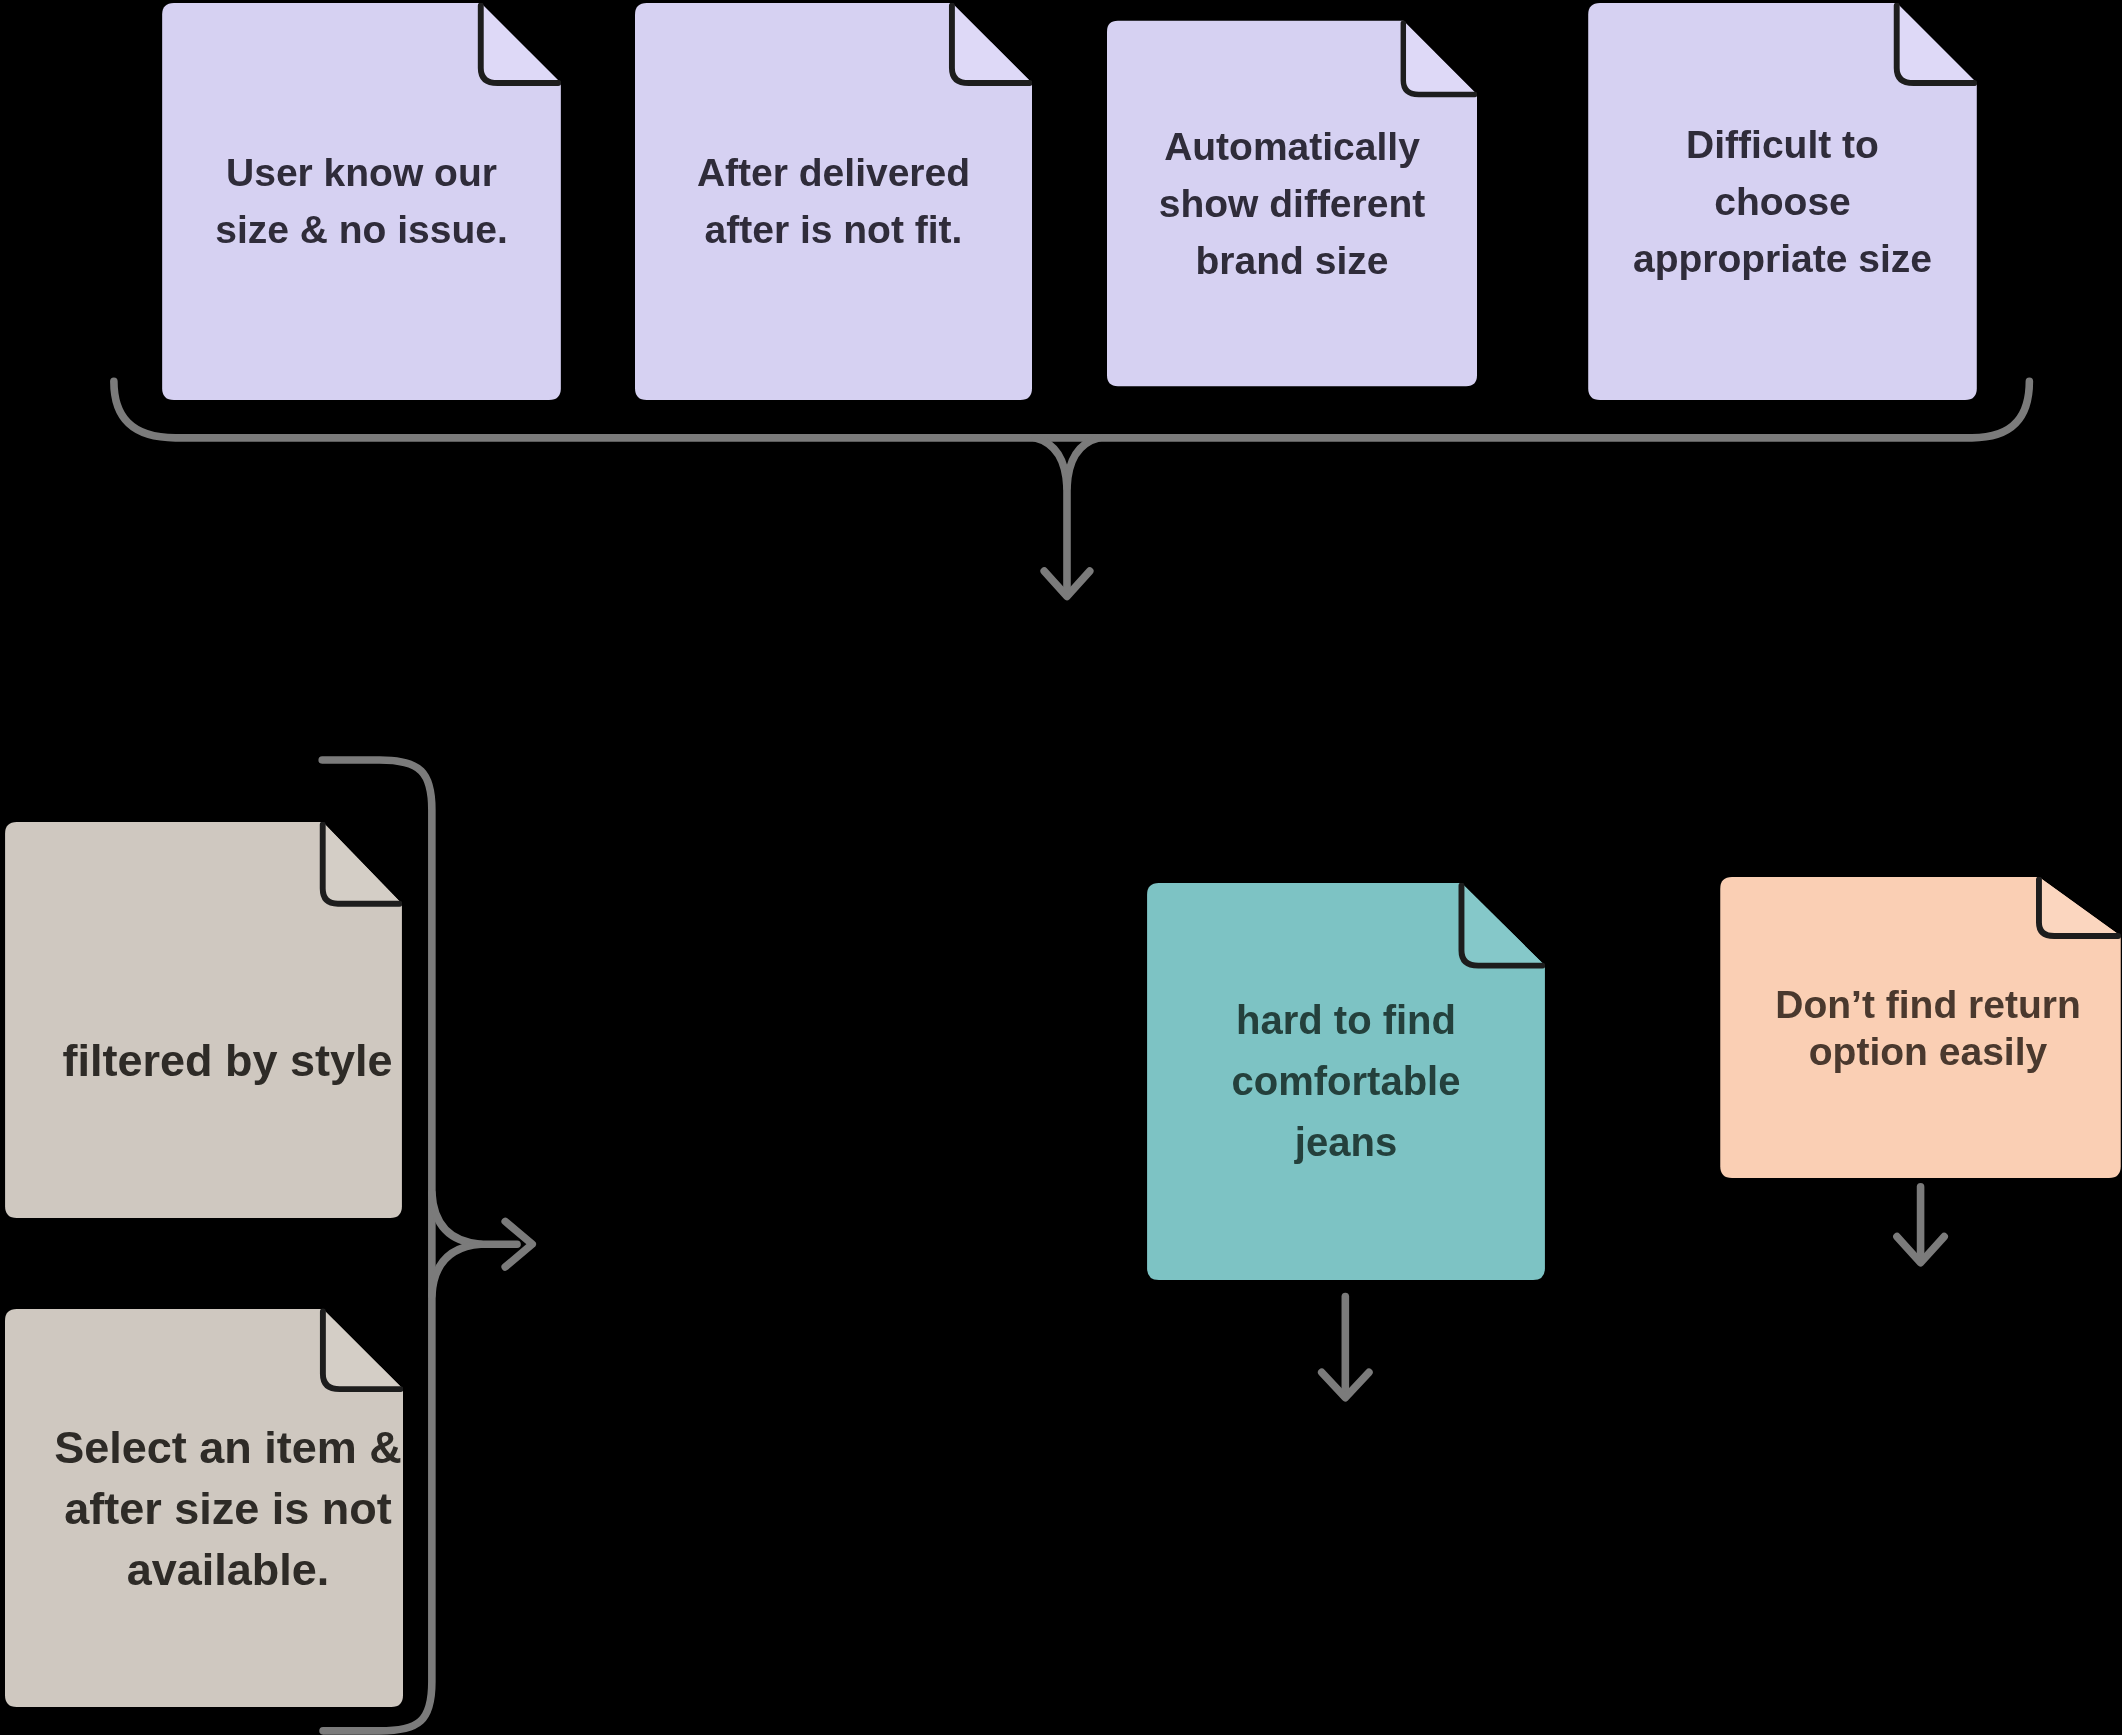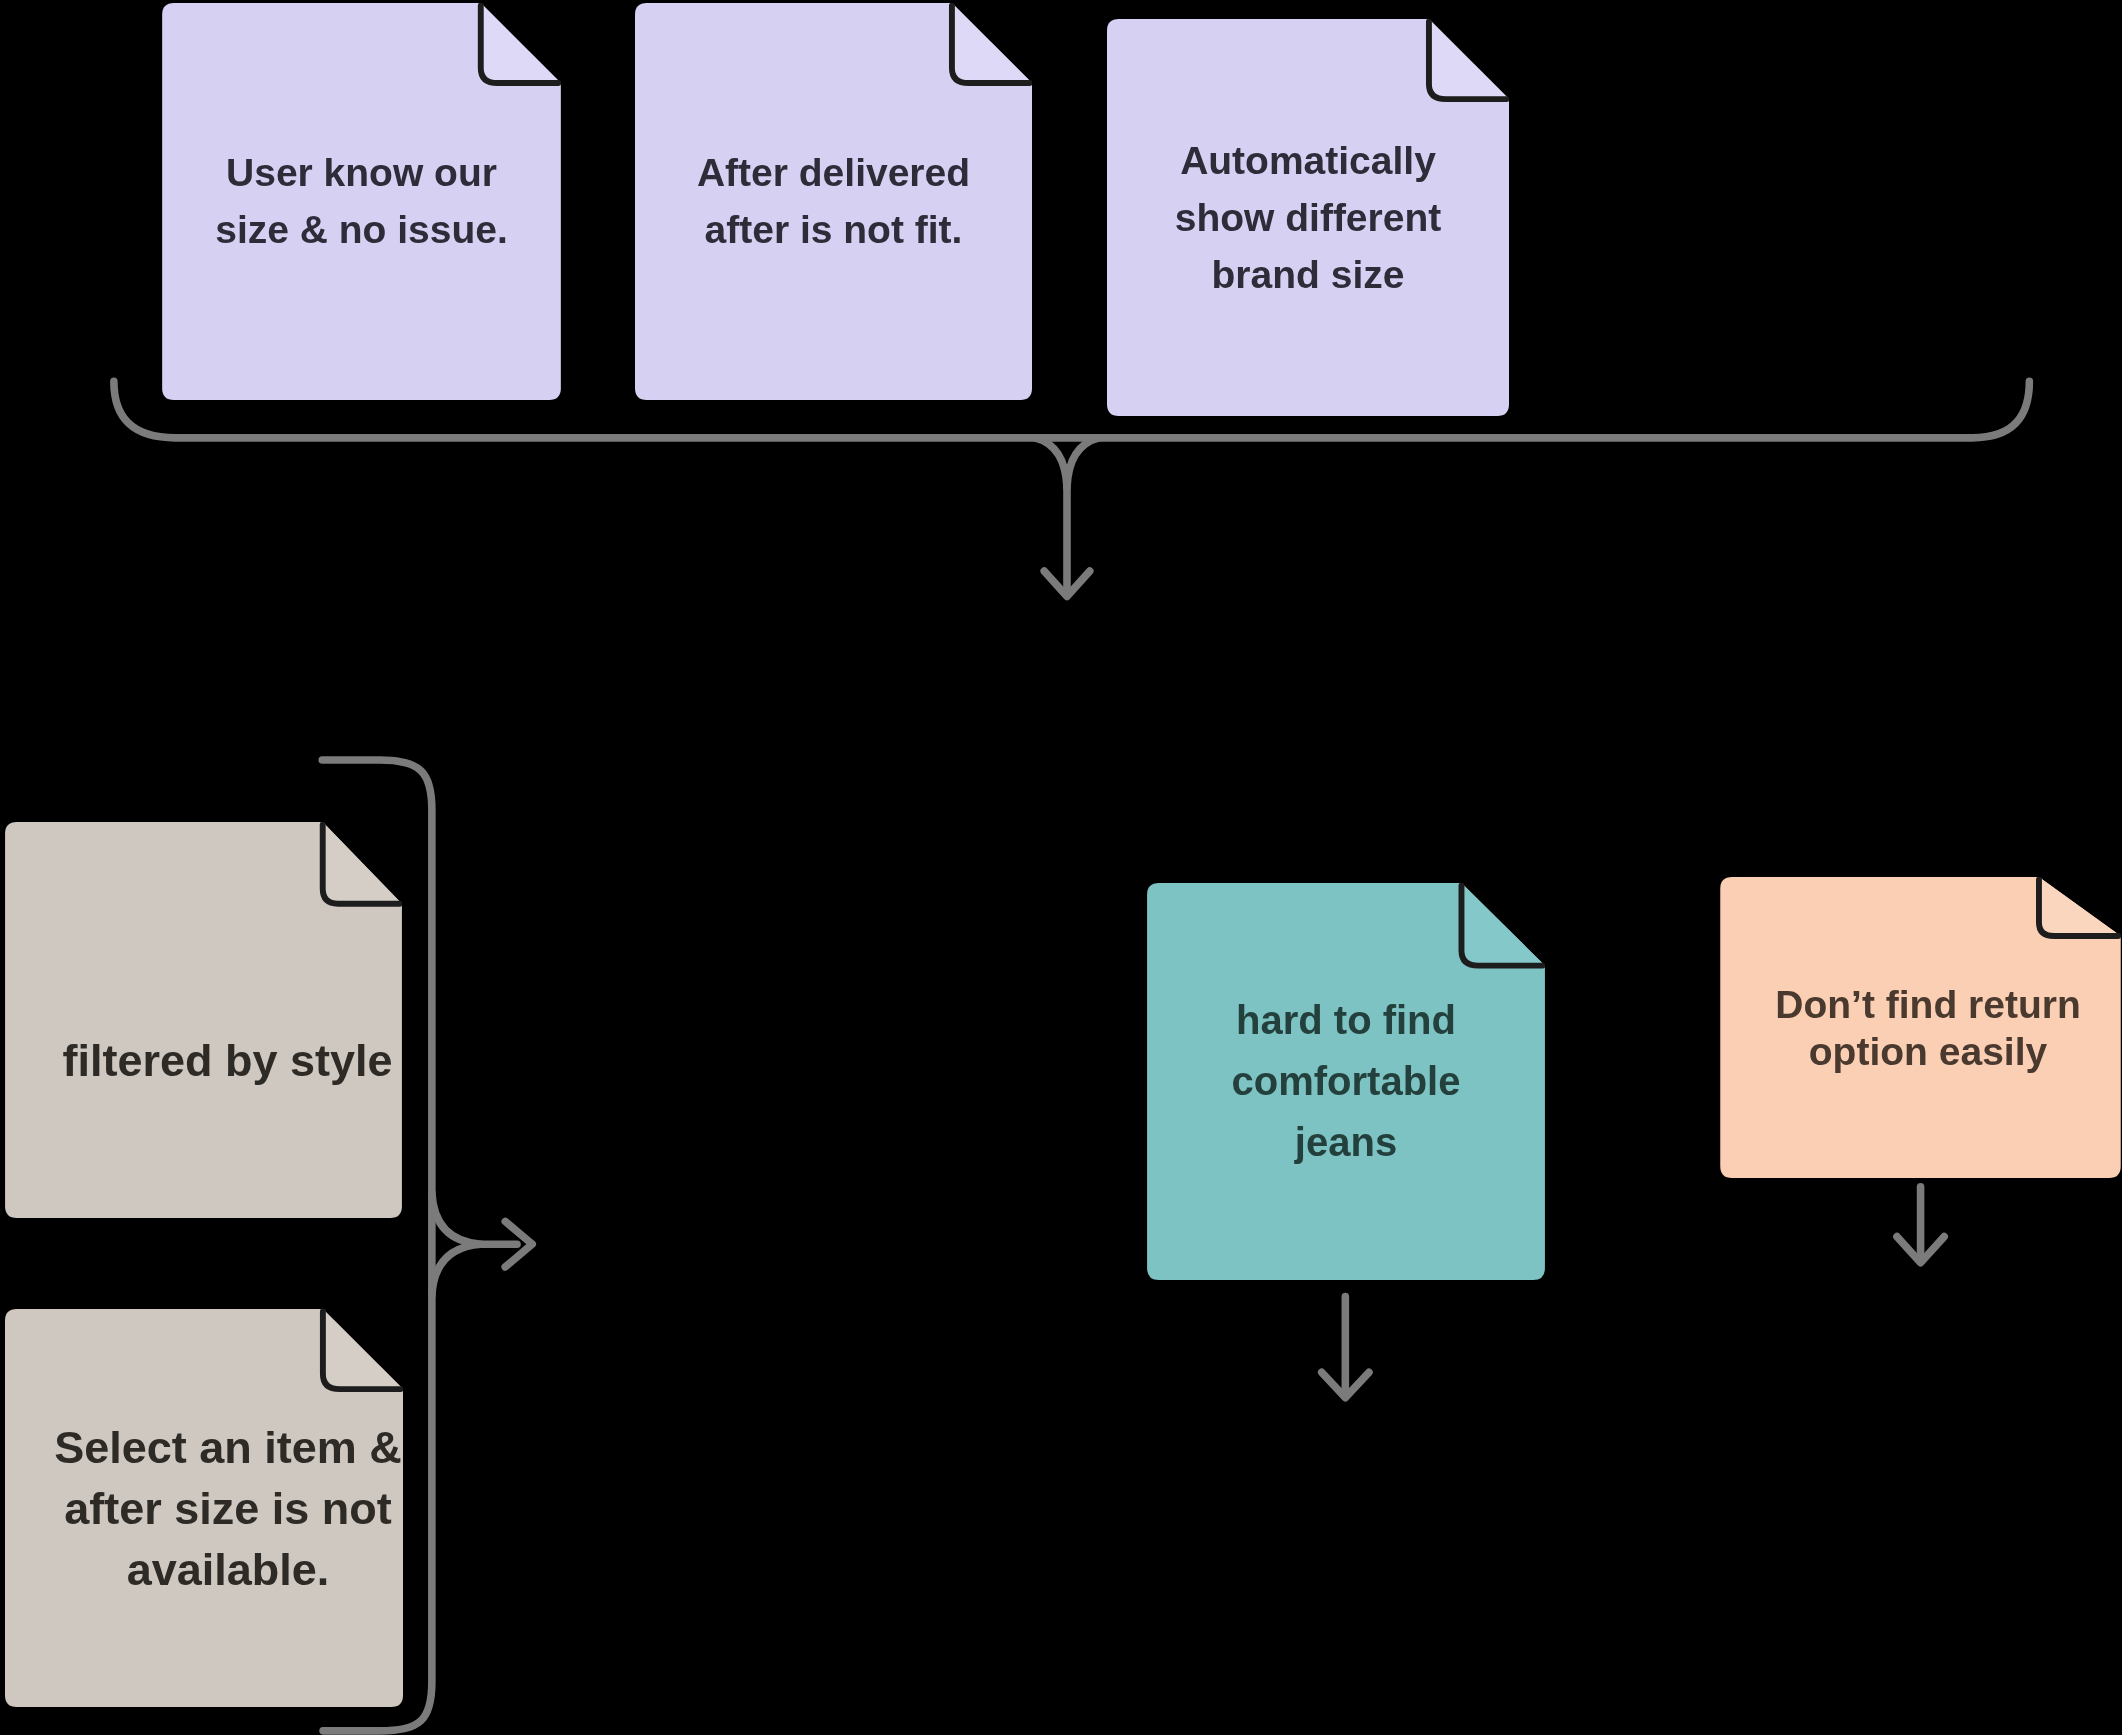--- a/index.html
+++ b/index.html
@@ -82,31 +82,41 @@
   <div class="note lavender" style="left:635px;top:2.5px;width:397px;height:397px">
     <svg class="shape" viewBox="0 0 471 471">
       <path class="body" d="M14,0 L376,0 L471,95 L471,457 Q471,471 457,471 L14,471 Q0,471 0,457 L0,14 Q0,0 14,0 Z"></path>
       <path class="flap" d="M376,0 L471,95 L396,95 Q376,95 376,77 Z"></path>
       <path class="flap-edge" d="M376,3 L376,77 Q376,95 396,95 L468,95"></path>
     </svg>
     <div class="note-text">After delivered
 after is not fit.</div>
   </div>
 
-  <div class="note lavender" style="left:1107px;top:19px;width:402px;height:397px">
+  <div class="note lavender" style="left:1107px;top:5px;width:370px;height:397px">
     <svg class="shape" viewBox="0 0 477 471">
       <path class="body" d="M14,0 L382,0 L477,95 L477,457 Q477,471 463,471 L14,471 Q0,471 0,457 L0,14 Q0,0 14,0 Z"></path>
       <path class="flap" d="M382,0 L477,95 L402,95 Q382,95 382,77 Z"></path>
       <path class="flap-edge" d="M382,3 L382,77 Q382,95 402,95 L474,95"></path>
     </svg>
     <div class="note-text">Automatically
 show different
 brand size</div>
   </div>
 
+  <div class="note lavender" style="left:1588px;top:2.5px;width:389px;height:397px">
+    <svg class="shape" viewBox="0 0 461 471">
+      <path class="body" d="M14,0 L366,0 L461,95 L461,457 Q461,471 447,471 L14,471 Q0,471 0,457 L0,14 Q0,0 14,0 Z"></path>
+      <path class="flap" d="M366,0 L461,95 L386,95 Q366,95 366,77 Z"></path>
+      <path class="flap-edge" d="M366,3 L366,77 Q366,95 386,95 L458,95"></path>
+    </svg>
+    <div class="note-text">Difficult to
+choose
+appropriate size</div>
+  </div>
 
   <div class="note beige" style="left:5px;top:822px;width:397px;height:396px">
     <svg class="shape" viewBox="0 0 471 470">
       <path class="body" d="M14,0 L377,0 L471,97 L471,456 Q471,470 457,470 L14,470 Q0,470 0,456 L0,14 Q0,0 14,0 Z"></path>
       <path class="flap" d="M377,0 L471,97 L395,97 Q377,97 377,79 Z"></path>
       <path class="flap-edge" d="M377,3 L377,79 Q377,97 395,97 L468,97"></path>
     </svg>
     <div class="note-text" style="transform:translateY(40px)">filtered by style</div>
   </div>
 

